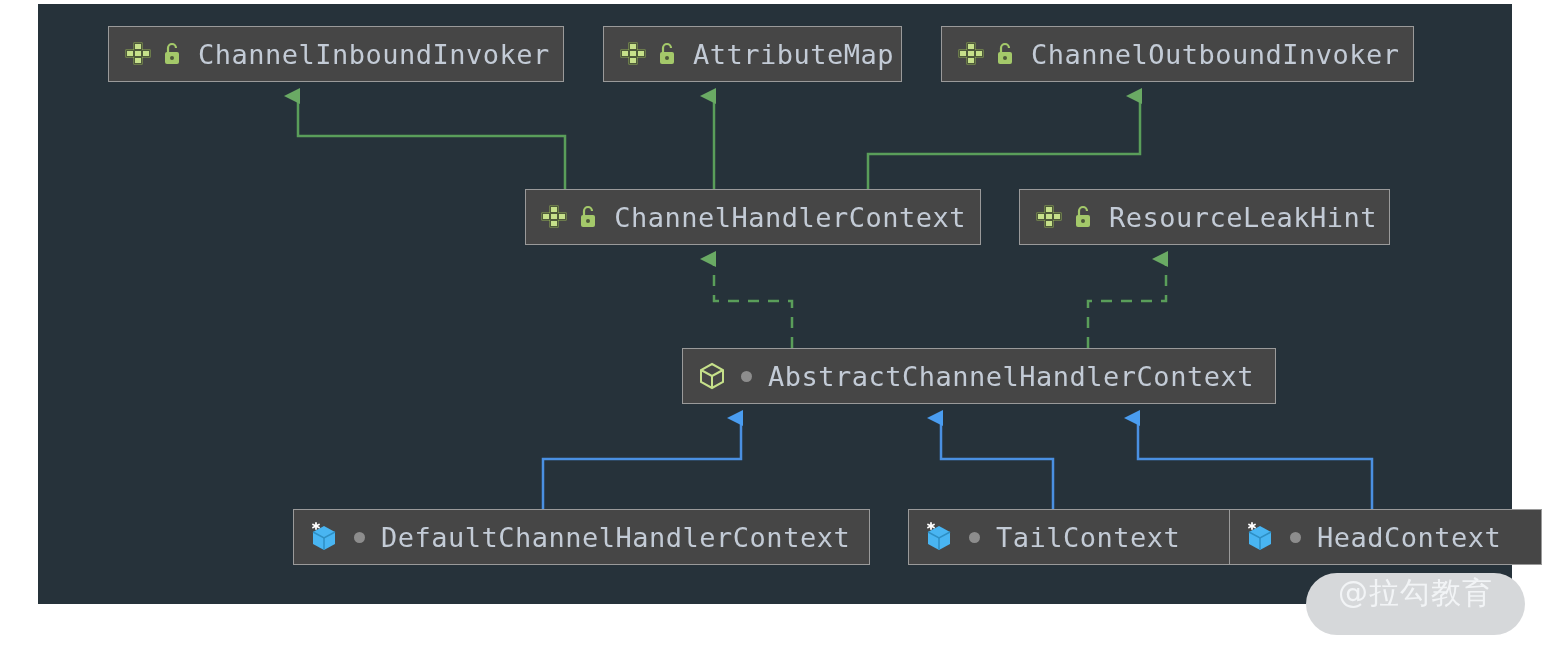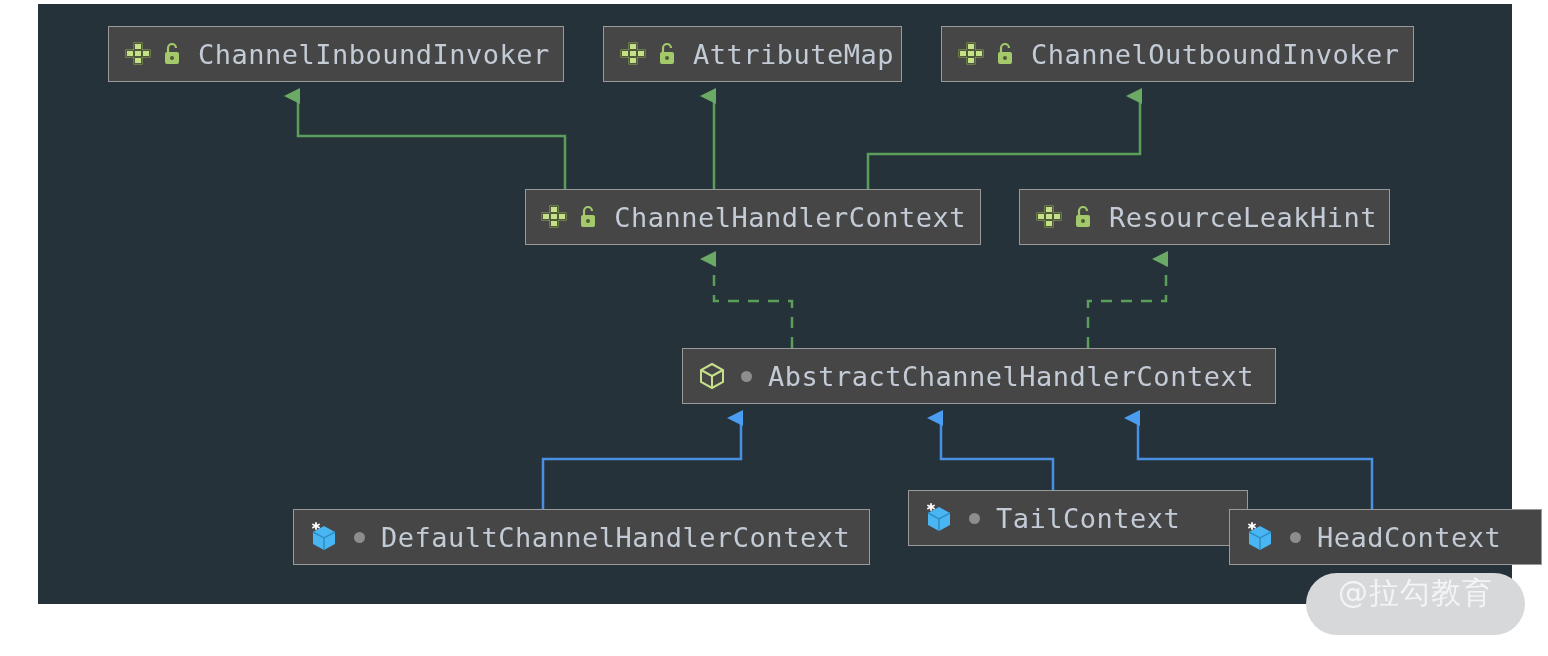--- a/index.html
+++ b/index.html
@@ -278,21 +278,21 @@
           <path d="M8,8 L8,2"></path>
           <path d="M5,3.5 L11,6.5"></path>
           <path d="M11,3.5 L5,6.5"></path>
         </g>
       </svg>
     </span>
     <span class="vis-dot"></span>
     <span class="label">DefaultChannelHandlerContext</span>
   </div>
 
-  <div class="node" style="left:870px; top:486px; width:340px;">
+  <div class="node" style="left:870px; top:505px; width:340px;">
     <span class="icon-wrap">
       <svg class="ic" width="32" height="32" viewBox="0 0 32 32">
         <path d="M16,5 L27,11 L27,23 L16,29 L5,23 L5,11 Z" fill="#49b5f2"></path>
         <path d="M5,11 L16,17 L27,11" fill="none" stroke="#2e8fc4" stroke-width="1.5"></path>
         <path d="M16,17 L16,29" fill="none" stroke="#2e8fc4" stroke-width="1.5"></path>
         <g stroke="#ffffff" stroke-width="1.8" stroke-linecap="round">
           <path d="M8,8 L8,2"></path>
           <path d="M5,3.5 L11,6.5"></path>
           <path d="M11,3.5 L5,6.5"></path>
         </g>

